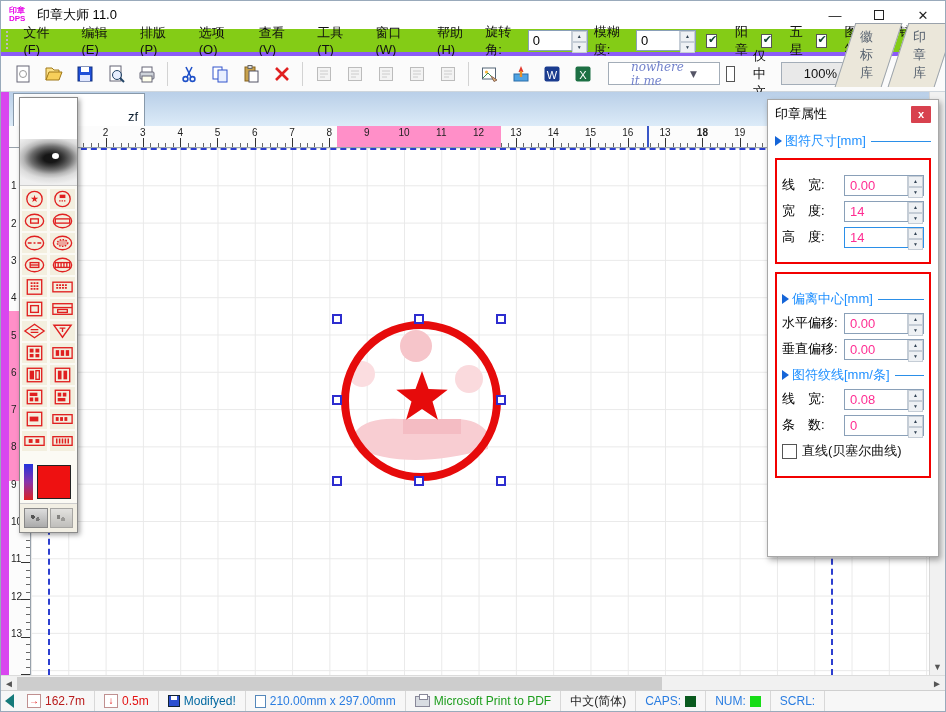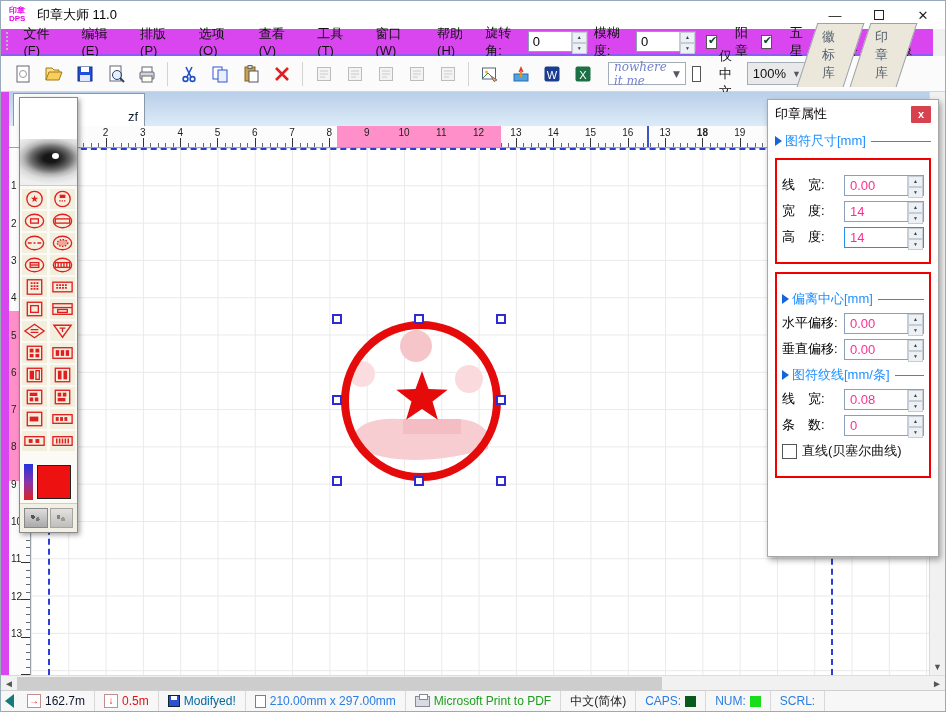--- a/index.html
+++ b/index.html
@@ -13,43 +13,43 @@
             display:flex;align-items:center;padding-left:8px;}
   .logo{width:22px;height:20px;color:#e800e8;font-size:8px;line-height:8px;font-weight:bold;
         display:flex;flex-direction:column;justify-content:center;margin-right:6px;}
   .win-title{font-size:13px;color:#000;}
   .win-controls{margin-left:auto;display:flex;height:28px;}
   .win-btn{width:44px;height:28px;display:flex;align-items:center;justify-content:center;
            font-size:13px;color:#222;cursor:default;}
   .win-max-glyph{width:10px;height:10px;border:1px solid #222;display:inline-block;}
 
   
-  .menubar{position:absolute;left:0;top:28px;right:12px;height:27px;background:#d946ef;
-           display:flex;align-items:center;border-bottom:2px solid #8b5cf6;}
+  .menubar{position:absolute;left:0;top:28px;right:12px;height:27px;background:#84cc16;
+           display:flex;align-items:center;border-bottom:4px solid #8b5cf6;}
   .grip{width:6px;height:20px;margin:0 3px;background:repeating-linear-gradient(#bbb 0 2px,transparent 2px 4px);
         background-size:2px 4px;background-repeat:repeat-y;background-position:2px 0;}
   .menu-item{padding:4px 11px;color:#111;}
   .menu-right{margin-left:auto;display:flex;align-items:center;gap:6px;padding-right:14px;}
   .numbox{display:flex;align-items:center;border:1px solid #8aa0b8;background:#fff;height:21px;}
   .numbox input{width:42px;height:19px;border:none;font-size:13px;padding:0 4px;outline:none;
                 font-family:"Liberation Sans",sans-serif;}
   .spin{display:flex;flex-direction:column;width:16px;height:19px;border-left:1px solid #c5cdd6;}
   .spin span{flex:1;font-size:5px;line-height:9px;text-align:center;background:#eef1f4;
              border:1px solid #c5cdd6;color:#345;}
   .cbrow{display:flex;align-items:center;gap:16px;}
   .cb{width:14px;height:14px;border:1px solid #555;background:#fff;position:relative;margin-right:2px;}
   .cb.checked::after{content:"✔";position:absolute;left:1px;top:-2px;font-size:11px;color:#143;}
 
   
   .toolbar{position:absolute;left:0;top:55px;right:0;height:36px;background:#fbfbfb;
            display:flex;align-items:center;border-bottom:1px solid #cfd6dd;}
   .tb-btn{width:29px;height:27px;display:flex;align-items:center;justify-content:center;margin:0 1px;}
   .tb-sep{width:1px;height:24px;background:#d3d3d3;margin:0 5px;}
   .combo{height:23px;border:1px solid #a3adb8;background:#fff;display:flex;align-items:center;
-         padding:0 5px;position:relative;}
+         padding:0 22px;position:relative;}
   .combo .arrow{margin-left:auto;color:#556;font-size:9px;padding-left:6px;}
   .font-combo{width:158px;color:#7282cc;font-style:italic;font-family:"DejaVu Serif",serif;font-size:12px;}
   .zoom-combo{width:64px;background:#e9e9e9;margin-left:8px;}
   .lib-tabs{margin-left:auto;margin-right:34px;display:flex;align-items:flex-end;height:27px;}
   .lib-tab{position:relative;background:#ebe7da;border:1px solid #9aa2ab;border-bottom:none;
            padding:4px 18px 5px 14px;transform:skewX(-18deg);color:#55606e;font-size:13px;margin-right:6px;}
   .lib-tab>span{display:inline-block;transform:skewX(18deg);}
 
   
   .workspace{position:absolute;left:0;top:91px;right:0;bottom:36px;background:#d946ef;}
@@ -724,21 +724,21 @@
   <div class="hscroll">
     <div class="hs-arr" style="left:0;">◄</div>
     <div class="hs-thumb"></div>
     <div class="hs-arr" style="right:0;">►</div>
   </div>
 
   <div class="statusbar" id="statusbar">
     <span class="st-tri left"></span>
   <div class="st-item">
         <span class="ic-box">→</span>
-        <span style="color:#0f172a">162.7m</span>
+        <span style="color:#b91c1c">162.7m</span>
       </div>
       <div class="st-item">
         <span class="ic-box">↓</span>
         <span style="color:#e31212">0.5m</span>
       </div>
       <div class="st-item">
         <span class="ic-floppy"></span>
         <span style="color:#0369a1">Modifyed!</span>
       </div>
       <div class="st-item">

